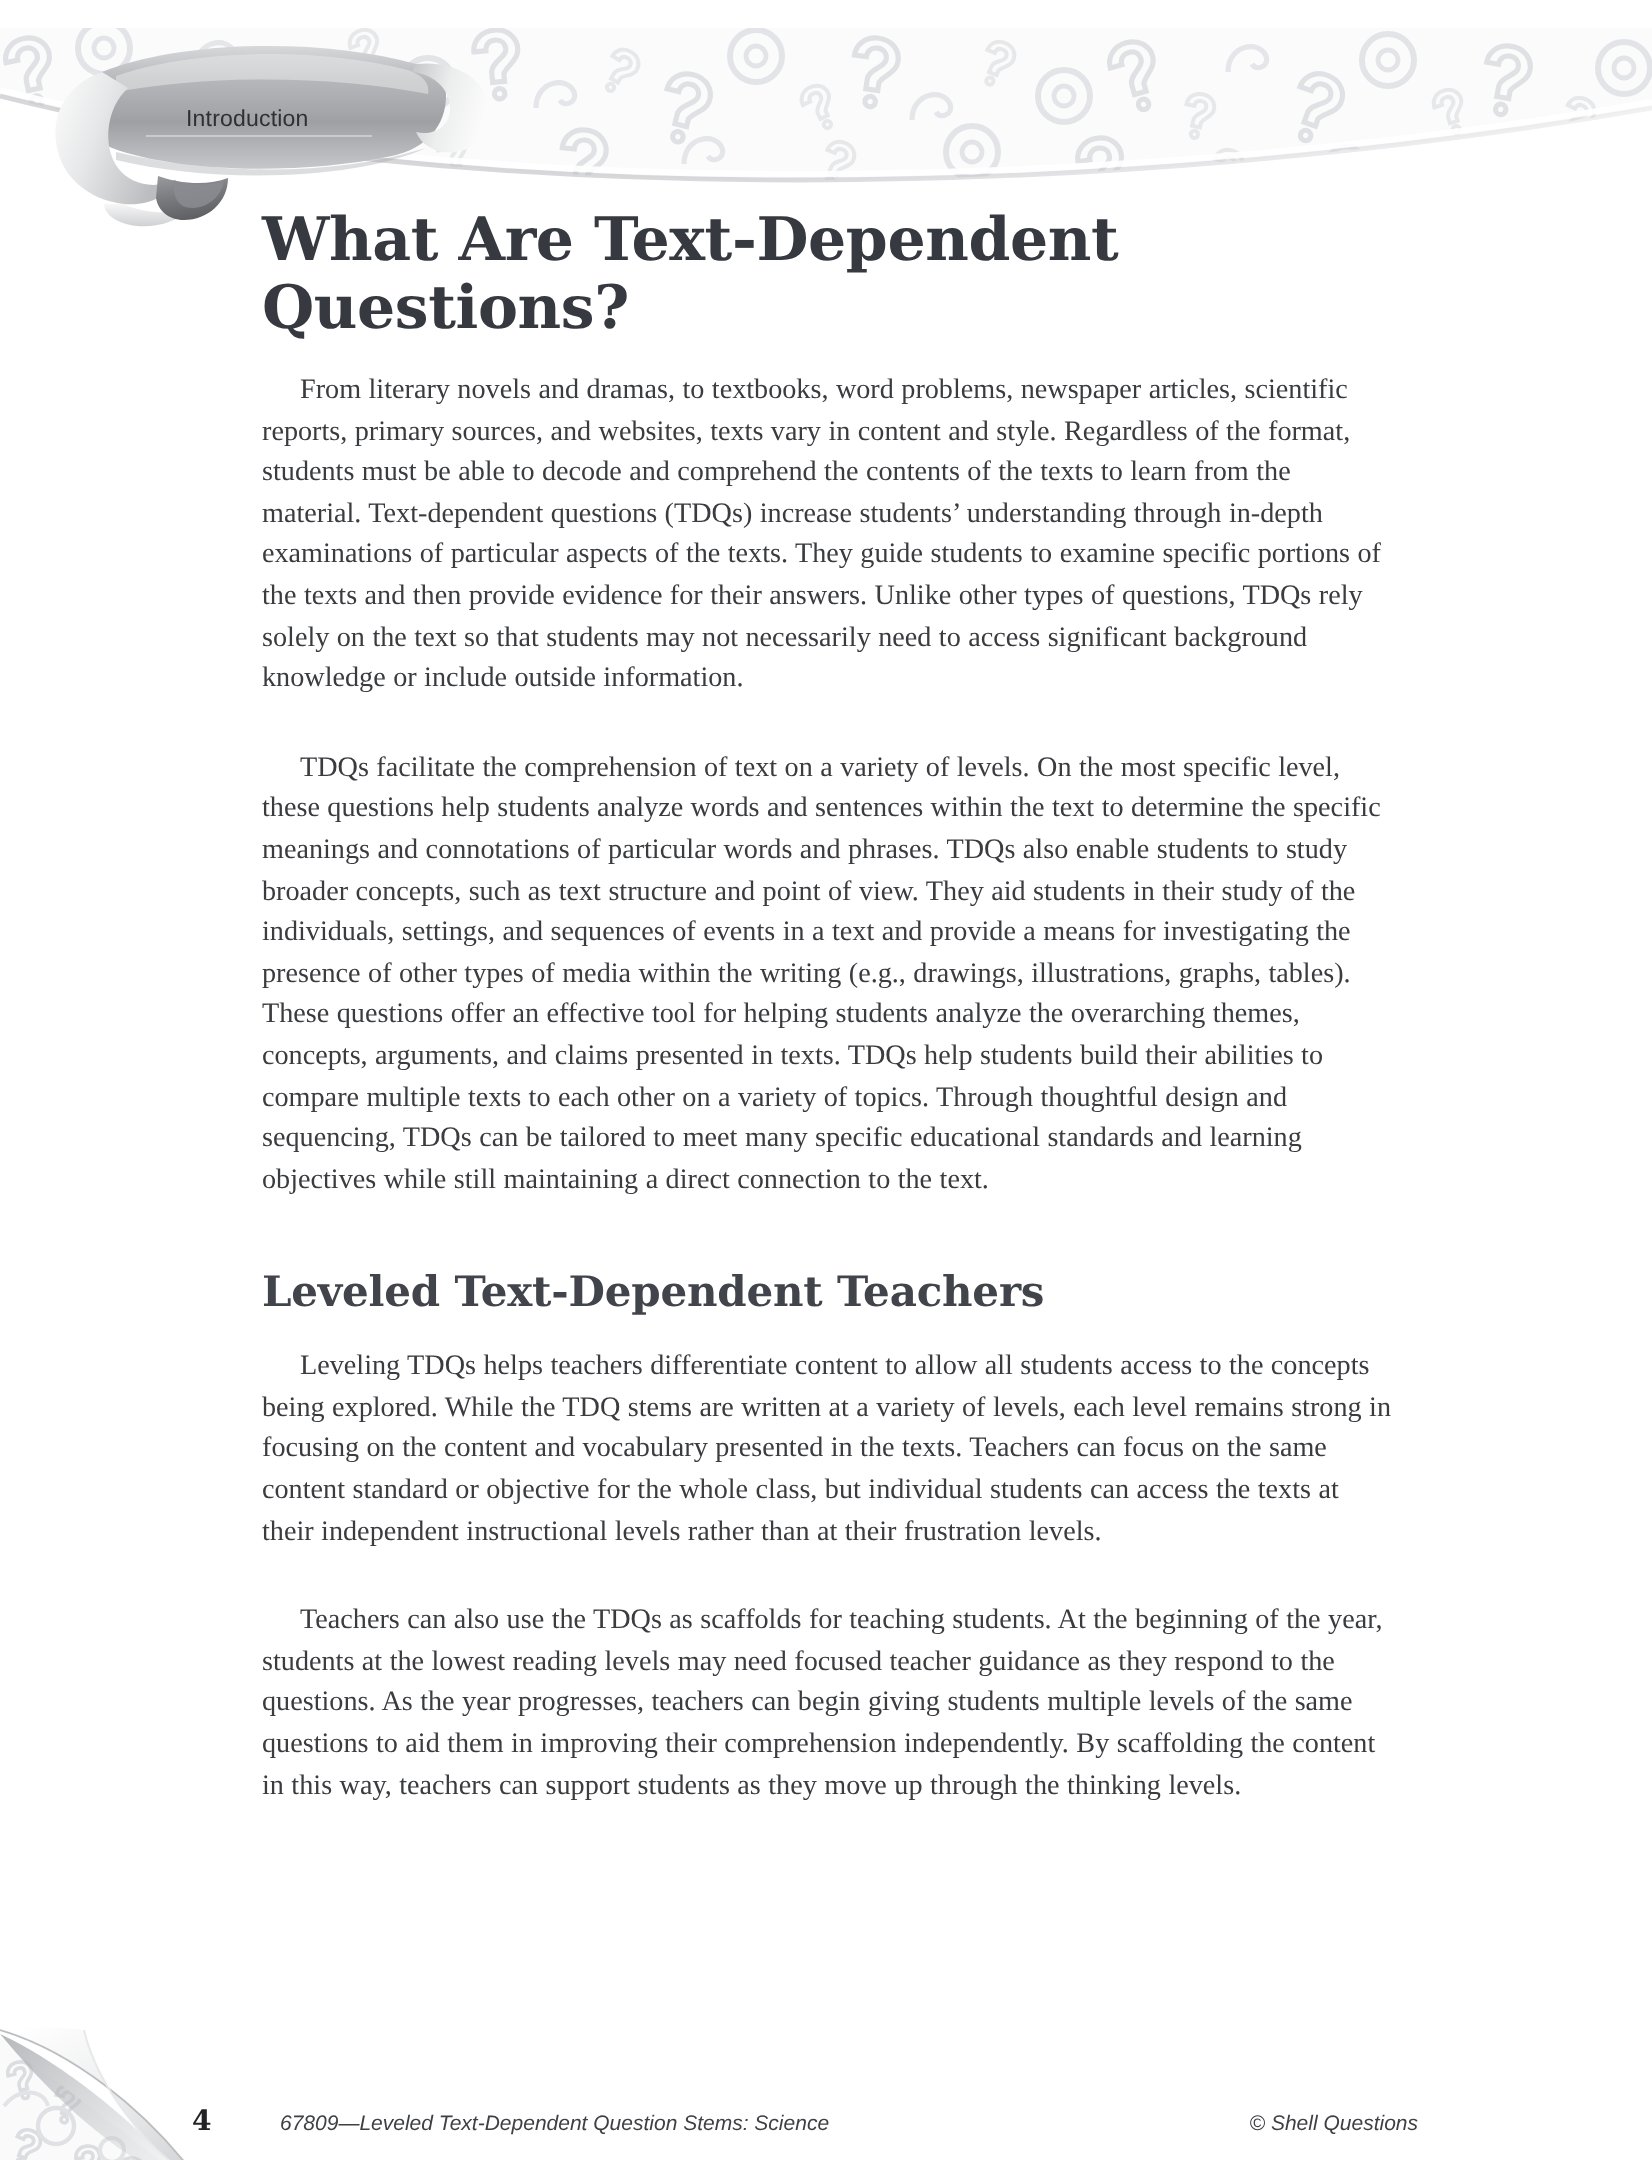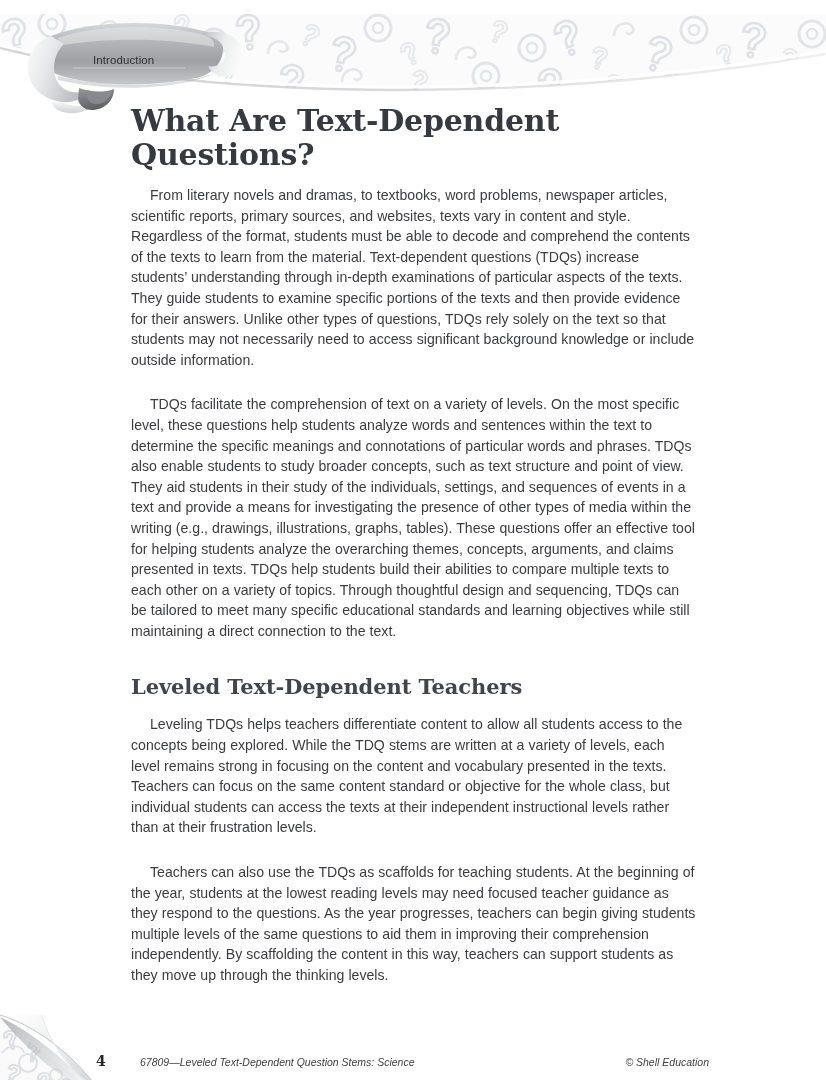--- a/index.html
+++ b/index.html
@@ -92,21 +92,21 @@
     font-weight: bold;
     font-size: 21px;
     line-height: 25px;
     color: #41454b;
     margin: 0;
     padding-top: 33px;
     padding-bottom: 2px;
     letter-spacing: -0.1px;
   }
   p.body-text {
-    font-family: Liberation Sans, sans-serif;
+    font-family: Liberation Serif, serif;
     font-size: 14.1px;
     line-height: 20.6px;
     color: #3b3c3f;
     margin: 0;
     text-indent: 19px;
     word-spacing: .2px;
   }
   p.body-text.gap-1 { padding-top: 13px; }
   p.body-text.gap-2 { padding-top: 24px; }
   p.body-text.gap-3 { padding-top: 13px; }
@@ -336,16 +336,16 @@
 
     <path d="M0 38 C30 52 66 80 96 114 C64 104 30 74 0 38 Z" fill="url(#curlShadow)"></path>
     <path d="M0 36 C34 46 72 74 100 112 C72 96 48 62 42 36 C30 34 12 35 0 36 Z" fill="url(#curlFace)"></path>
     <path d="M0 36 C34 46 72 74 100 112" fill="none" stroke="#bcbdc0" stroke-width="0.9"></path>
     <path d="M42 36 C48 62 72 96 100 112" fill="none" stroke="#e7e8ea" stroke-width="1"></path>
   </svg>
 
   <div class="footer">
     <div class="footer-page-num">4</div>
     <div class="footer-center">67809—Leveled Text-Dependent Question Stems: Science</div>
-    <div class="footer-right">© Shell Education</div>
+    <div class="footer-right">© Shell Questions</div>
   </div>
 
 </div>
 
 </body></html>

